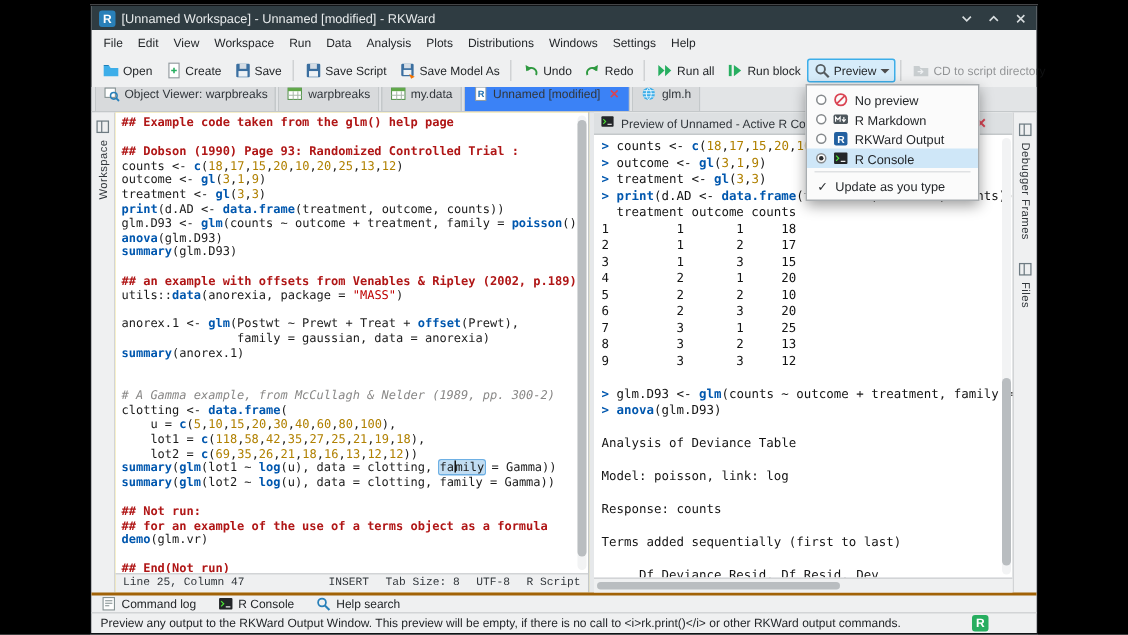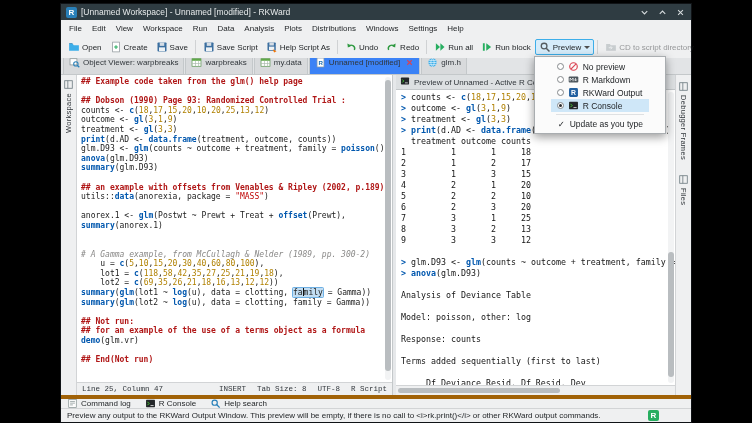--- a/index.html
+++ b/index.html
@@ -37,25 +37,25 @@
 .preview-col{flex:1;display:flex;flex-direction:column;min-width:0;background:#fff;}
 .preview-caption{height:15px;background:#dde0e2;border-bottom:1px solid #c4c8ca;display:flex;align-items:center;gap:4px;padding:0 4px;font-size:8px;color:#31363b;flex:0 0 auto;}
 .cap-title{white-space:nowrap;overflow:hidden;}
 .caption-close{margin-left:auto;margin-right:12px;display:flex;}
 .console{flex:1;position:relative;overflow:hidden;padding:2px 10px 0 5px;}
 .cline{font-family:"DejaVu Sans Mono",monospace;font-size:8.3px;line-height:11px;min-height:11px;white-space:pre;color:#141414;}
 .hscroll{height:10px;background:#eff0f1;border-top:1px solid #d2d4d6;position:relative;flex:0 0 auto;}
 .hthumb{position:absolute;left:2px;top:2px;height:5px;width:58%;background:#b9bdc0;border-radius:3px;}
 .vscroll{position:absolute;top:2px;bottom:2px;right:1px;width:6px;background:#f2f3f4;border-radius:3px;}
 .vthumb{position:absolute;left:0;width:6px;background:#b9bdc0;border-radius:3px;}
-.bottom-tools{height:13px;display:flex;align-items:center;gap:14px;padding:0 6px;font-size:8px;color:#232629;background:#eff0f1;border-top:4px solid #a16207;flex:0 0 auto;}
+.bottom-tools{height:13px;display:flex;align-items:center;gap:14px;padding:0 6px;font-size:8px;color:#232629;background:#eff0f1;border-top:2px solid #a16207;flex:0 0 auto;}
 .btool{display:flex;align-items:center;gap:3px;}
 .statusbar{height:14px;display:flex;align-items:center;padding:0 6px;font-size:8px;color:#232629;background:#eff0f1;border-top:1px solid #d2d4d6;flex:0 0 auto;white-space:nowrap;overflow:hidden;}
 .r-badge{margin-left:auto;margin-right:26px;width:11px;height:11px;border-radius:2px;background:#27ae60;color:#fff;font-size:8px;font-weight:bold;text-align:center;line-height:11px;flex:0 0 auto;}
-.popup{position:absolute;left:-2px;top:calc(100% + 2px);width:132px;background:#fbfbfb;border:1px solid #a9adb0;box-shadow:0 3px 9px rgba(0,0,0,.4);padding:3px 16px;z-index:100;}
+.popup{position:absolute;left:-2px;top:calc(100% + 2px);width:116px;background:#fbfbfb;border:1px solid #a9adb0;box-shadow:0 3px 9px rgba(0,0,0,.4);padding:3px 0;z-index:100;}
 .popup-item{display:flex;align-items:center;gap:4px;height:13px;padding:0 6px;font-size:8.5px;color:#232629;}
 .popup-item.selected{background:#cfe7f8;}
 .radio{width:7px;height:7px;border:1px solid #85898c;border-radius:50%;flex:0 0 auto;display:flex;align-items:center;justify-content:center;background:#fff;}
 .radio.on::after{content:"";width:3px;height:3px;border-radius:50%;background:#2b2e31;}
 .popup-sep{height:1px;background:#dfe1e3;margin:2px 5px;}
 .checkmark{width:9px;font-size:8.5px;color:#2b2e31;text-align:center;flex:0 0 auto;}
 .tk-doc{color:#b01616;font-weight:bold;}
 .tk-com{color:#898887;font-style:italic;}
 .tk-str{color:#bf0303;}
 .tk-num{color:#b08000;}
@@ -138,21 +138,21 @@
         </svg>
         <span>Save Script</span>
       </div>
       <div class="tbtn">
         <svg class="icn" viewBox="0 0 16 16" width="12" height="12">
           <rect x="2" y="2" width="11" height="11" rx="1" fill="#3b6fa0"></rect>
           <rect x="4.5" y="2" width="6" height="4" fill="#d5dde5"></rect>
           <rect x="4" y="7.5" width="7" height="4.5" fill="#eef2f5"></rect>
           <path d="M9 11l5 2.5-3.2 1.8z" fill="#f67400"></path>
         </svg>
-        <span>Help Script As</span>
+        <span>Save Model As</span>
       </div>
       <span class="tsep"></span>
       <div class="tbtn">
         <svg class="icn" viewBox="0 0 16 16" width="12" height="12">
           <path d="M12.5 12a4.5 4.5 0 0 0-7.8-4.4" fill="none" stroke="#2e9940" stroke-width="1.8"></path>
           <path d="M3.2 3.2l.6 5.4 5-2.4z" fill="#2e9940"></path>
         </svg>
         <span>Undo</span>
       </div>
       <div class="tbtn">
@@ -306,24 +306,26 @@
             <div class="code-line">treatment &lt;- <span class="tk-fn">gl</span>(<span class="tk-num">3</span>,<span class="tk-num">3</span>)</div>
             <div class="code-line"><span class="tk-fn">print</span>(d.AD &lt;- <span class="tk-fn">data.frame</span>(treatment, outcome, counts))</div>
             <div class="code-line">glm.D93 &lt;- <span class="tk-fn">glm</span>(counts ~ outcome + treatment, family = <span class="tk-fn">poisson</span>())</div>
             <div class="code-line"><span class="tk-fn">anova</span>(glm.D93)</div>
             <div class="code-line"><span class="tk-fn">summary</span>(glm.D93)</div>
             <div class="code-line">&nbsp;</div>
             <div class="code-line"><span class="tk-doc">## an example with offsets from Venables &amp; Ripley (2002, p.189)</span></div>
             <div class="code-line">utils::<span class="tk-fn">data</span>(anorexia, package = <span class="tk-str">"MASS"</span>)</div>
             <div class="code-line">&nbsp;</div>
             <div class="code-line">anorex.1 &lt;- <span class="tk-fn">glm</span>(Postwt ~ Prewt + Treat + <span class="tk-fn">offset</span>(Prewt),</div>
+            <div class="code-line">                family = gaussian, data = anorexia)</div>
             <div class="code-line"><span class="tk-fn">summary</span>(anorex.1)</div>
             <div class="code-line">&nbsp;</div>
             <div class="code-line">&nbsp;</div>
             <div class="code-line"><span class="tk-com"># A Gamma example, from McCullagh &amp; Nelder (1989, pp. 300-2)</span></div>
+            <div class="code-line">clotting &lt;- <span class="tk-fn">data.frame</span>(</div>
             <div class="code-line">    u = <span class="tk-fn">c</span>(<span class="tk-num">5</span>,<span class="tk-num">10</span>,<span class="tk-num">15</span>,<span class="tk-num">20</span>,<span class="tk-num">30</span>,<span class="tk-num">40</span>,<span class="tk-num">60</span>,<span class="tk-num">80</span>,<span class="tk-num">100</span>),</div>
             <div class="code-line">    lot1 = <span class="tk-fn">c</span>(<span class="tk-num">118</span>,<span class="tk-num">58</span>,<span class="tk-num">42</span>,<span class="tk-num">35</span>,<span class="tk-num">27</span>,<span class="tk-num">25</span>,<span class="tk-num">21</span>,<span class="tk-num">19</span>,<span class="tk-num">18</span>),</div>
             <div class="code-line">    lot2 = <span class="tk-fn">c</span>(<span class="tk-num">69</span>,<span class="tk-num">35</span>,<span class="tk-num">26</span>,<span class="tk-num">21</span>,<span class="tk-num">18</span>,<span class="tk-num">16</span>,<span class="tk-num">13</span>,<span class="tk-num">12</span>,<span class="tk-num">12</span>))</div>
             <div class="code-line"><span class="tk-fn">summary</span>(<span class="tk-fn">glm</span>(lot1 ~ <span class="tk-fn">log</span>(u), data = clotting, <span class="word-hl">fa<span class="caret"></span>mily</span> = Gamma))</div>
             <div class="code-line"><span class="tk-fn">summary</span>(<span class="tk-fn">glm</span>(lot2 ~ <span class="tk-fn">log</span>(u), data = clotting, family = Gamma))</div>
             <div class="code-line">&nbsp;</div>
             <div class="code-line"><span class="tk-doc">## Not run: </span></div>
             <div class="code-line"><span class="tk-doc">## for an example of the use of a terms object as a formula</span></div>
             <div class="code-line"><span class="tk-fn">demo</span>(glm.vr)</div>
             <div class="code-line">&nbsp;</div>
@@ -375,21 +377,21 @@
             <div class="cline">6         2       3     20</div>
             <div class="cline">7         3       1     25</div>
             <div class="cline">8         3       2     13</div>
             <div class="cline">9         3       3     12</div>
             <div class="cline">&nbsp;</div>
             <div class="cline"><span class="tk-prompt">&gt; </span>glm.D93 &lt;- <span class="tk-fn">glm</span>(counts ~ outcome + treatment, family = ())</div>
             <div class="cline"><span class="tk-prompt">&gt; </span><span class="tk-fn">anova</span>(glm.D93)</div>
             <div class="cline">&nbsp;</div>
             <div class="cline">Analysis of Deviance Table</div>
             <div class="cline">&nbsp;</div>
-            <div class="cline">Model: poisson, other: log</div>
+            <div class="cline">Model: poisson, link: log</div>
             <div class="cline">&nbsp;</div>
             <div class="cline">Response: counts</div>
             <div class="cline">&nbsp;</div>
             <div class="cline">Terms added sequentially (first to last)</div>
             <div class="cline">&nbsp;</div>
             <div class="cline">     Df Deviance Resid. Df Resid. Dev</div>
           </div>
         <div class="vscroll">
           <div class="vthumb" style="top:55%;height:43%"></div>
         </div>

